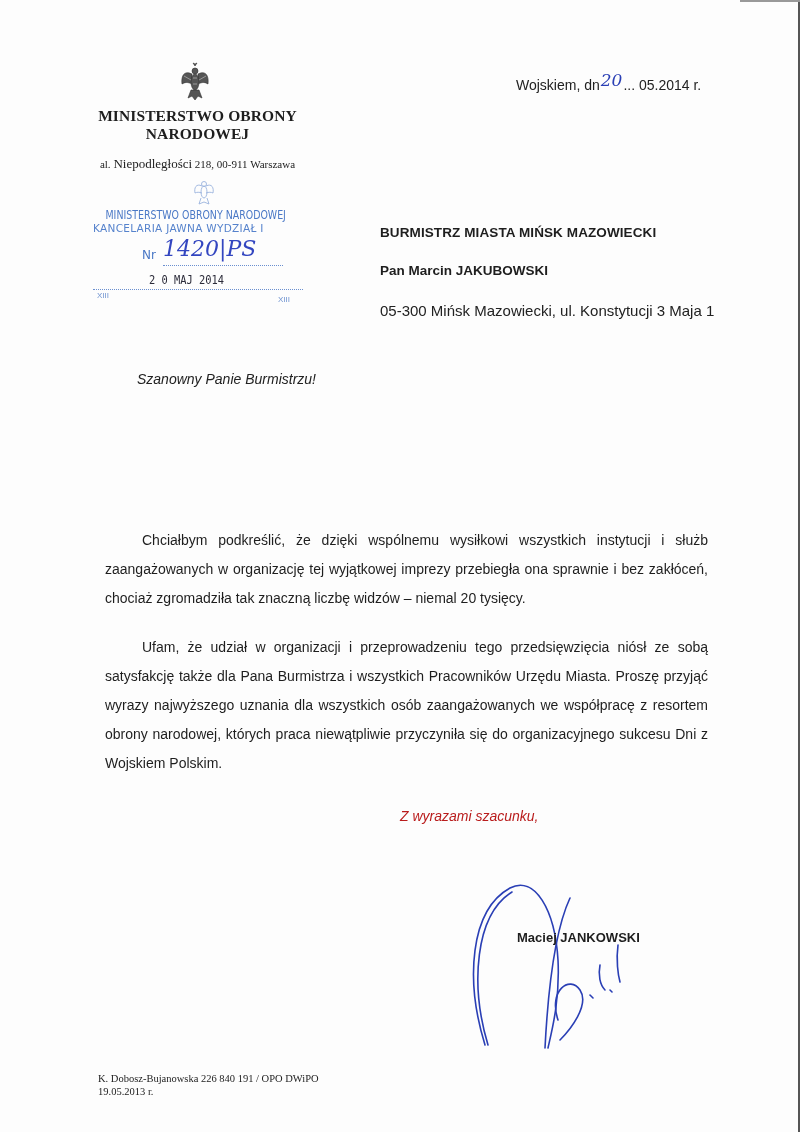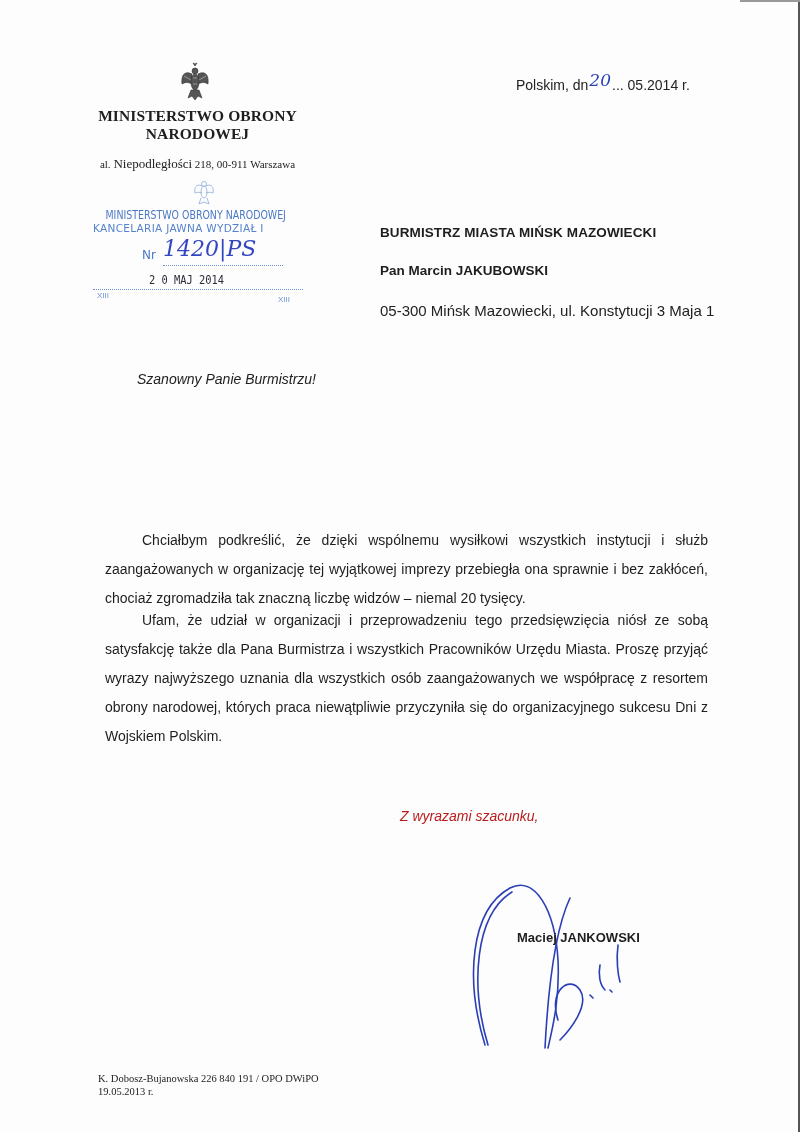--- a/index.html
+++ b/index.html
@@ -218,21 +218,21 @@
       width: 603px;
       font-family: "Liberation Sans", sans-serif;
       font-size: 14px;
       line-height: 29px;
       text-align: justify;
       text-indent: 37px;
       color: #1e1e1e;
     }
     .p1 { top: 427px; }
     .p2 { top: 512px; }
-    .p3 { top: 598px; margin-top: 8px; }
+    .p3 { top: 625px; margin-top: 8px; }
 
     
     .closing {
       position: absolute;
       left: 400px; top: 808px;
       font-family: "Liberation Sans", sans-serif;
       font-style: italic;
       font-size: 14px;
       color: #b91c1c;
     }
@@ -290,21 +290,21 @@
     </g>
   </svg>
   <div class="ministry">MINISTERSTWO OBRONY NARODOWEJ</div>
   <div class="address-left">
     <span>al.</span>
     <span class="big">Niepodległości</span>
     <span>218, 00-911 Warszawa</span>
   </div>
 
   <div class="date-line">
-    <span>Polskim, dn</span><span class="hand">20</span><span>...</span>
+    <span>Wojskiem, dn</span><span class="hand">20</span><span>...</span>
     <span>05.2014 r.</span>
   </div>
 
   <div class="stamp">
     <svg class="s-eagle" viewBox="0 0 22 28">
       <g fill="none" stroke="#6f93d0" stroke-width="0.9">
         <circle cx="11" cy="6" r="2.5"></circle>
         <path d="M9 8 C3 5, 1 10, 2 15 C4 14, 6 14, 9 15"></path>
         <path d="M13 8 C19 5, 21 10, 20 15 C18 14, 16 14, 13 15"></path>
         <ellipse cx="11" cy="14" rx="3" ry="6"></ellipse>

